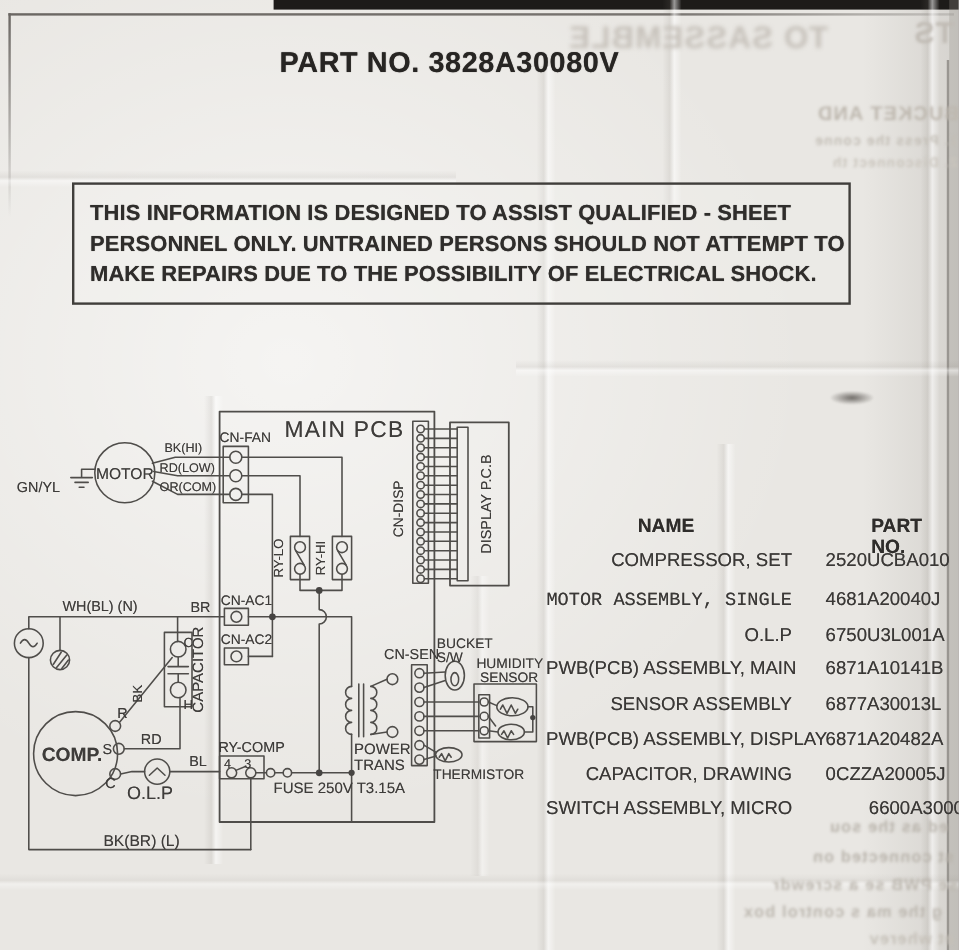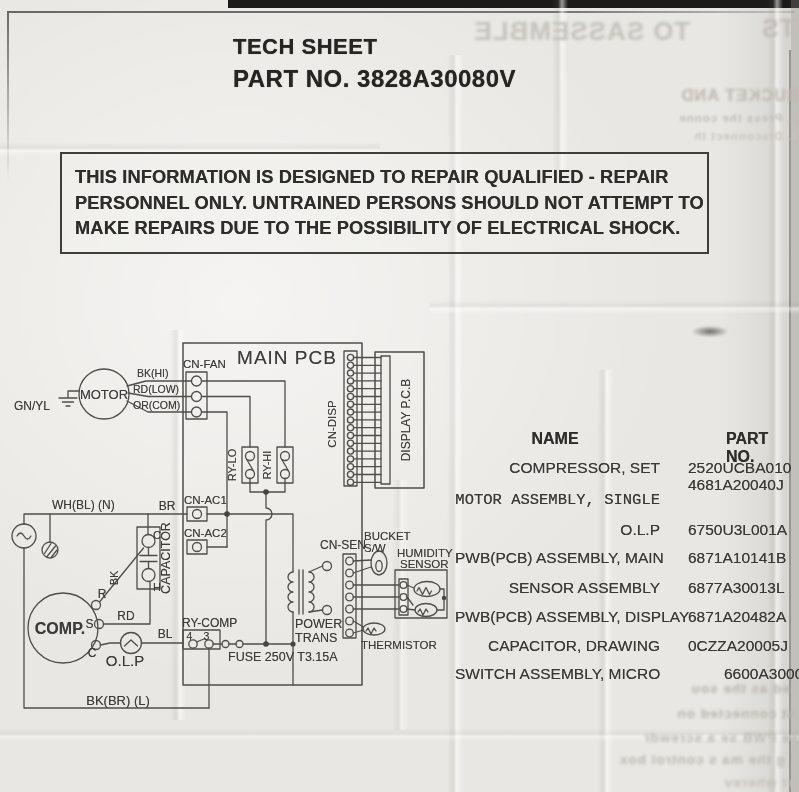--- a/index.html
+++ b/index.html
@@ -67,26 +67,25 @@
   <div class="abs mirror" style="left:662px;top:112px;width:136px;font-size:11.5px;color:#c3beb6;filter:blur(1.2px);">1. Press the conne</div>
   <div class="abs mirror" style="left:680px;top:130px;width:118px;font-size:11.5px;color:#cac5bd;filter:blur(1.2px);">2. Disconnect th</div>
   <div class="abs smudge"></div>
   <div class="abs mirror" style="left:560px;top:681px;width:230px;font-size:13.5px;color:#b9b4ac;">ed as the sou</div>
   <div class="abs mirror" style="left:545px;top:706px;width:250px;font-size:13.5px;color:#b9b4ac;">st connected on</div>
   <div class="abs mirror" style="left:540px;top:730px;width:258px;font-size:13.5px;color:#bcb7af;">se PWB se a screwdr</div>
   <div class="abs mirror" style="left:545px;top:752px;width:240px;font-size:13.5px;color:#bcb7af;">g the ma s control box</div>
   <div class="abs mirror" style="left:555px;top:775px;width:240px;font-size:13.5px;color:#c5c0b8;">et wherev</div>
 
   <div class="abs title-block">
-    <div class="title1">TECH SHEET</div>
     <div class="title2">PART NO. 3828A30080V</div>
   </div>
 
   <div class="abs warnbox">
-    <div>THIS INFORMATION IS DESIGNED TO REPAIR QUALIFIED - REPAIR</div>
+    <div>THIS INFORMATION IS DESIGNED TO ASSIST QUALIFIED - SHEET</div>
     <div>PERSONNEL ONLY. UNTRAINED PERSONS SHOULD NOT ATTEMPT TO</div>
     <div>MAKE REPAIRS DUE TO THE POSSIBILITY OF ELECTRICAL SHOCK.</div>
   </div>
 
   <svg class="abs" style="left:0;top:330px;" width="470" height="390" viewBox="0 330 470 390">
     <g stroke="#4f4d4a" stroke-width="1.3" fill="none" stroke-linecap="round" stroke-linejoin="round">
       <rect x="183" y="343" width="179" height="342" stroke-width="1.5"></rect>
 
       <circle cx="104" cy="394" r="25"></circle>
       <path d="M79,391 H68 V398 M59,398 H77 M62.5,402 H73.5 M66,406 H70"></path>
@@ -270,21 +269,21 @@
       <text x="118" y="705" font-size="13" text-anchor="middle">BK(BR) (L)</text>
     </g>
   </svg>
 
   <div class="abs th" style="left:505px;top:430px;width:100px;text-align:center;">NAME</div>
   <div class="abs th" style="left:726px;top:430px;">PART NO.</div>
 
   <div class="abs row-name" style="top:459px;">COMPRESSOR, SET</div>
   <div class="abs row-part" style="top:459px;">2520UCBA010</div>
   <div class="abs row-name" style="top:491px;font-family:Liberation Mono, monospace;">MOTOR ASSEMBLY, SINGLE</div>
-  <div class="abs row-part" style="top:476px;">4681A20040J</div>
+  <div class="abs row-part" style="top:491px;">4681A20040J</div>
   <div class="abs row-name" style="top:521px;">O.L.P</div>
   <div class="abs row-part" style="top:521px;">6750U3L001A</div>
   <div class="abs row-name" style="top:549px;">PWB(PCB) ASSEMBLY, MAIN</div>
   <div class="abs row-part" style="top:549px;">6871A10141B</div>
   <div class="abs row-name" style="top:579px;">SENSOR ASSEMBLY</div>
   <div class="abs row-part" style="top:579px;">6877A30013L</div>
   <div class="abs row-name" style="top:608px;">PWB(PCB) ASSEMBLY, DISPLAY</div>
   <div class="abs row-part" style="top:608px;">6871A20482A</div>
   <div class="abs row-name" style="top:637px;">CAPACITOR, DRAWING</div>
   <div class="abs row-part" style="top:637px;">0CZZA20005J</div>

